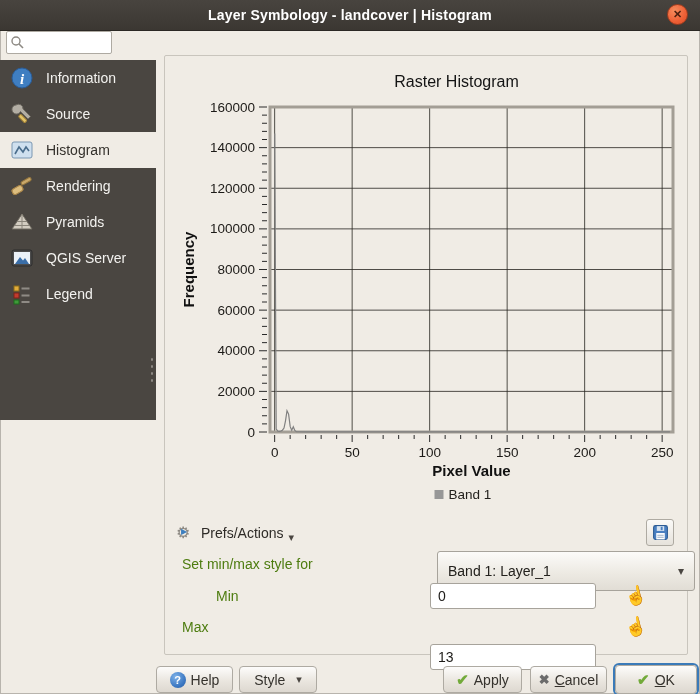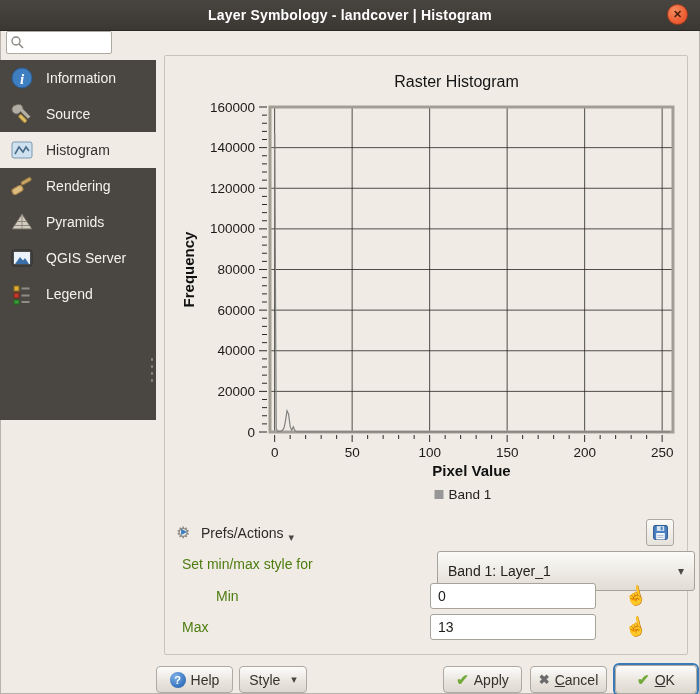--- a/index.html
+++ b/index.html
@@ -106,21 +106,21 @@
   }
   .btn .check{color:#72aa3a;font-size:15px;font-weight:bold;}
   .btn .cross{color:#6b6b6b;font-size:13px;font-weight:bold;}
   .btn .mn{text-decoration:underline;}
   .btn-help{left:156px;width:77px;}
   .help-badge{
     width:16px;height:16px;border-radius:50%;
     background:radial-gradient(circle at 35% 30%,#7db1e8,#3a76c1 65%,#2a5c9e);
     color:#fff;font-size:11px;font-weight:bold;display:flex;align-items:center;justify-content:center;
   }
-  .btn-style{left:239px;width:68px;}
+  .btn-style{left:239px;width:78px;}
   .btn-style .arrow{font-size:11px;color:#4a4641;margin-left:6px;}
   .btn-apply{left:443px;width:79px;}
   .btn-cancel{left:530px;width:77px;}
   .btn-ok{left:615px;top:665px;width:82px;height:29px;box-shadow:0 0 0 2px #3a7ab8;border-radius:4px;}
 </style>
 </head>
 <body>
 
 <div class="window-edge"></div>
 
@@ -327,21 +327,21 @@
 <div class="combo">
   <span class="combo-value">Band 1: Layer_1</span>
   <span class="combo-arrow">▾</span>
 </div>
 
 <span class="field-label" style="left:174px;top:588px;margin-left:42px;">Min</span>
 <input class="text-input" style="top: 583px;" type="text" value="0">
 <div class="hand-icon" style="top:584px;"><span>☝</span></div>
 
 <span class="field-label" style="left:182px;top:619px;">Max</span>
-<input class="text-input" style="top: 614px;" type="text" value="13">
+<input class="text-input" style="top: 644px;" type="text" value="13">
 <div class="hand-icon" style="top:615px;"><span>☝</span></div>
 
 <div class="btn btn-help">
   <span class="help-badge">?</span>
   <span>Help</span>
 </div>
 <div class="btn btn-style">
   <span>Style</span>
   <span class="arrow">▾</span>
 </div>

